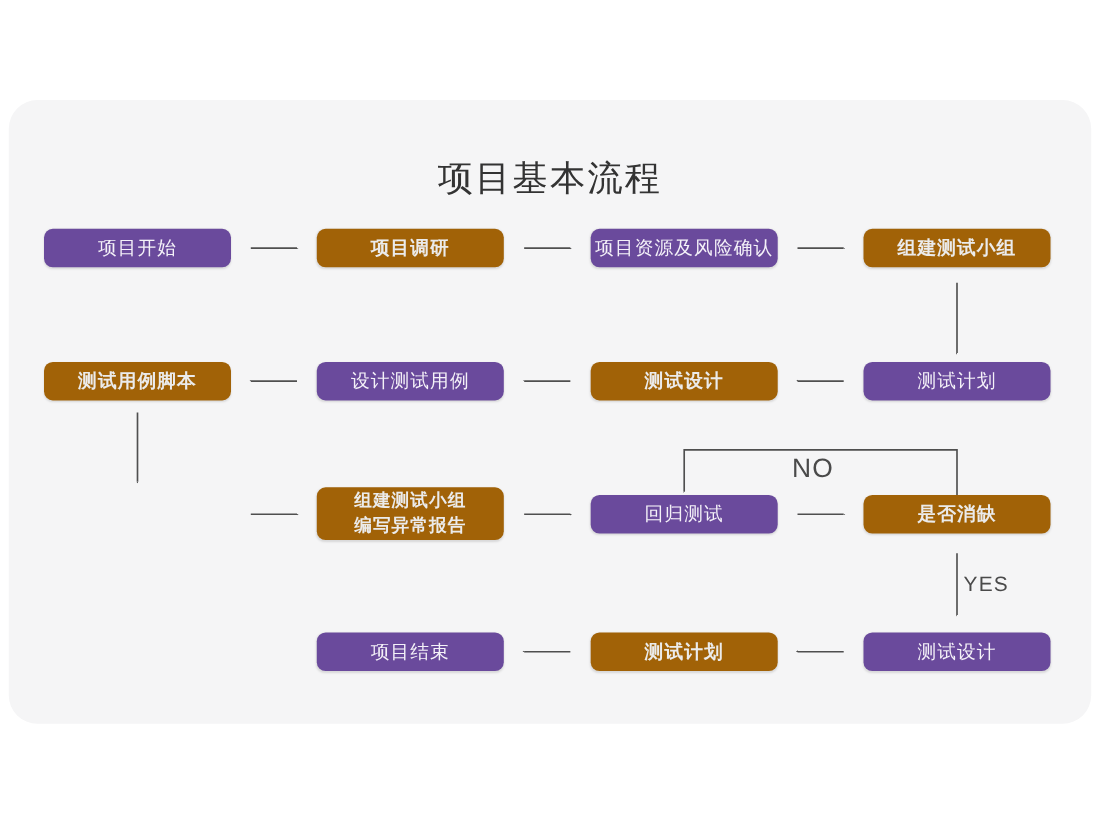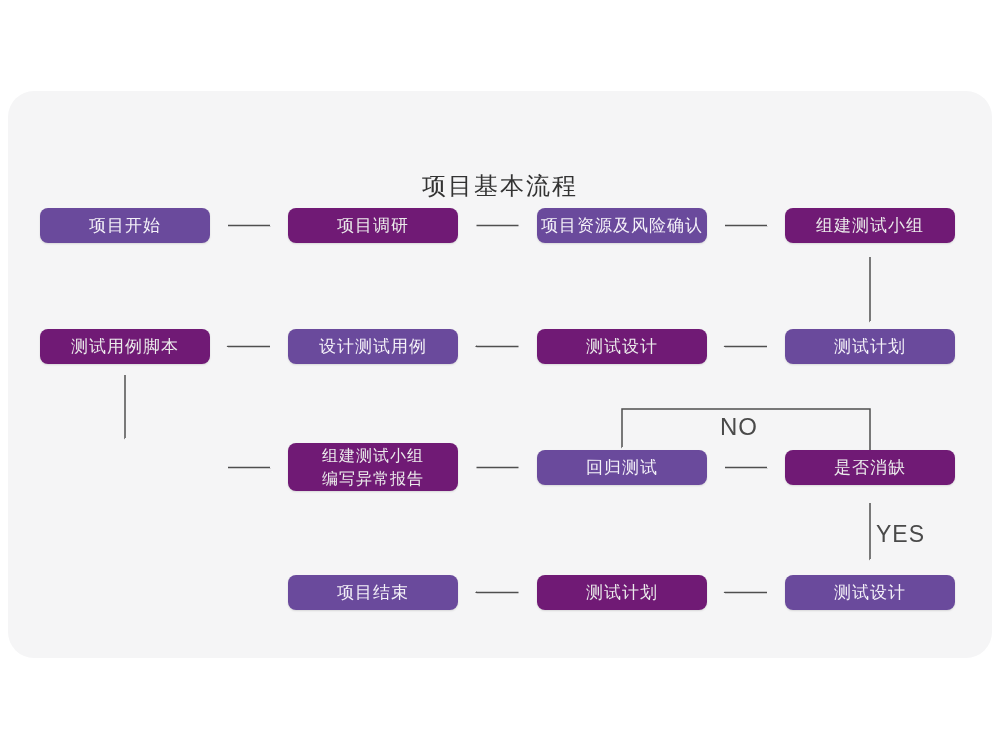--- a/index.html
+++ b/index.html
@@ -19,41 +19,40 @@
     height: 567px;
     background: #f5f5f6;
     border-radius: 26px;
   }
   .title {
     position: absolute;
     left: 0;
     right: 0;
     top: 50px;
     text-align: center;
-    font-size: 24px;
+    font-size: 32px;
     font-weight: 500;
     letter-spacing: 2px;
     color: #333333;
-    margin-top: 29px;
   }
   .node {
     position: absolute;
     width: 170px;
     height: 35px;
     border-radius: 8px;
     display: flex;
     align-items: center;
     justify-content: center;
     font-size: 17px;
     letter-spacing: 1px;
     text-align: left;
     box-shadow: 0 1px 2px rgba(0,0,0,0.12);
   }
   .primary   { background: #6a4a9c; color: #f4f1f8; }
-  .secondary { background: #701a75; color: #ebebeb; }
+  .secondary { background: #a16207; color: #ebebeb; font-weight: bold; }
   .c1 { left: 32px; }
   .c2 { left: 280px; }
   .c3 { left: 529px; }
   .c4 { left: 777px; }
   .r1 { top: 117px; }
   .r2 { top: 238px; }
   .r3 { top: 359px; }
   .r4 { top: 484px; }
   .node.tall {
     top: 352px;
@@ -78,21 +77,21 @@
   .no-label {
     left: 712px;
     top: 322px;
     width: 60px;
     text-align: left;
     font-size: 24px;
   }
   .yes-label {
     left: 868px;
     top: 430px;
-    font-size: 23px;
+    font-size: 19px;
   }
 </style>
 </head>
 <body>
 
 <div class="card">
 
   <div class="title">项目基本流程</div>
 
   <svg class="arrows" viewBox="0 0 984 567" xmlns="http://www.w3.org/2000/svg">

